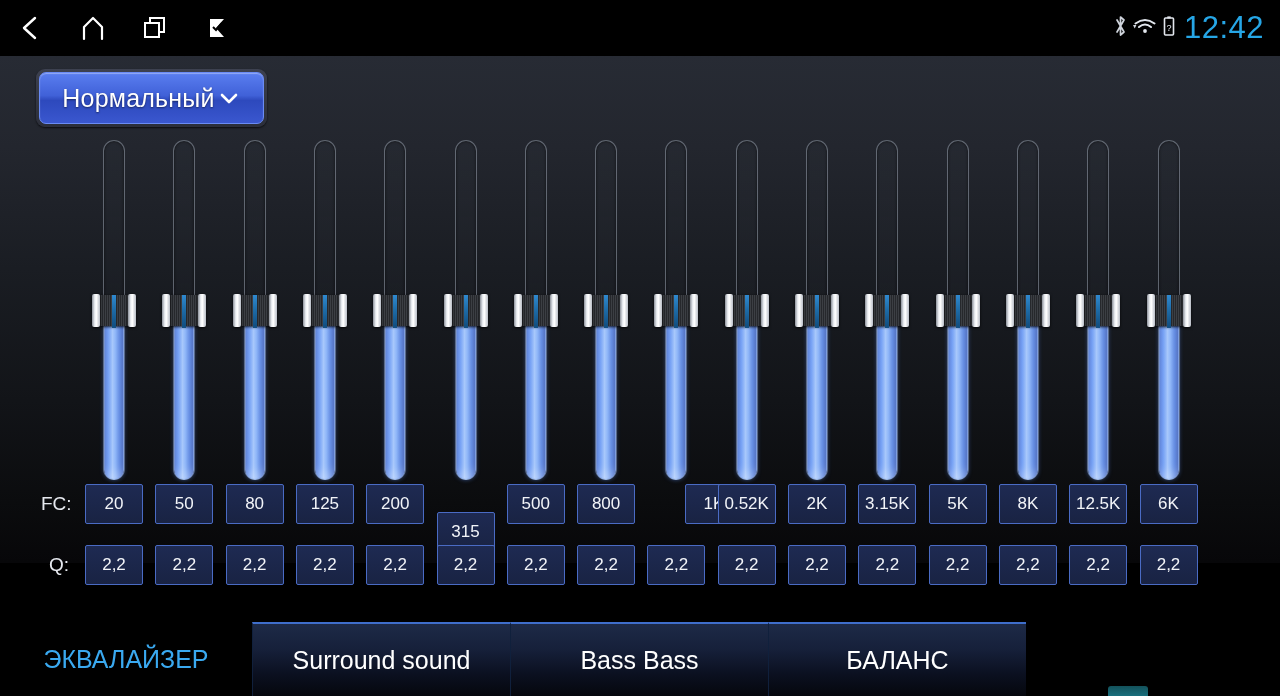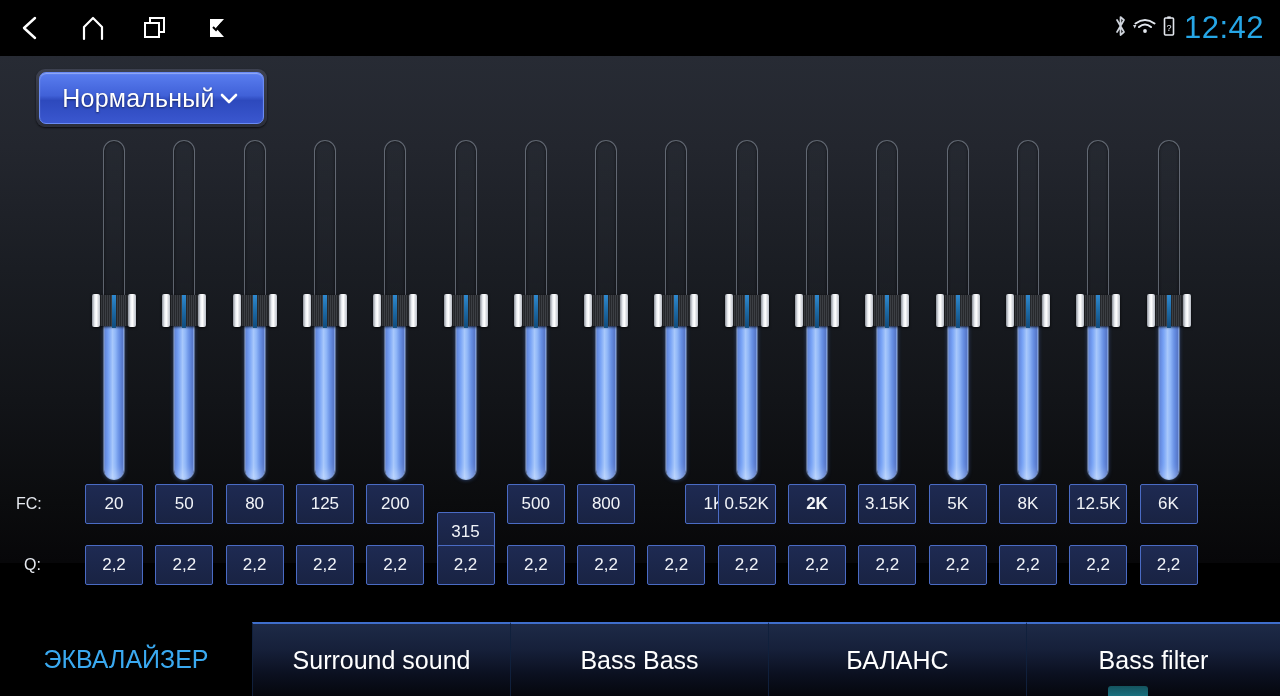--- a/index.html
+++ b/index.html
@@ -143,22 +143,22 @@
   .cap-r { right:0; }
 
   
   .valrow {
     position:absolute; left:0; width:1280px; height:40px;
   }
   #fc-row { top:428px; }
   #q-row  { top:489px; }
   .rowlabel {
     position:absolute;
-    color:#e6e9ef; font-size:16px;
-    height:40px; display:flex; align-items:center;
+    color:#e6e9ef; font-size:19px;
+    height:40px; display:flex; align-items:center;margin-left:25px;
   }
   #fc-label { left:16px; }
   #q-label  { left:24px; }
   .cell {
     position:absolute; top:0;
     width:58px; height:40px;
     background:linear-gradient(180deg,#1e2a52 0%,#192343 100%);
     border:1px solid #4a6bc4;
     border-radius:2px;
     display:flex; align-items:center; justify-content:center;
@@ -461,21 +461,21 @@
     <div class="cell" style="left: 85px;">20</div>
         <div class="cell" style="left: 155.3px;">50</div>
         <div class="cell" style="left: 225.6px;">80</div>
         <div class="cell" style="left: 295.9px;">125</div>
         <div class="cell" style="left: 366.2px;">200</div>
         <div class="cell" style="left: 436.5px; margin-top: 28px;">315</div>
         <div class="cell" style="left: 506.8px;">500</div>
         <div class="cell" style="left: 577.1px;">800</div>
         <div class="cell" style="left: 685px;">1K</div>
         <div class="cell" style="left: 717.7px;">0.52K</div>
-        <div class="cell" style="left: 788px; font-weight: bold;">2K</div>
+        <div class="cell" style="left: 788px;">2K</div>
         <div class="cell" style="left: 858.3px;">3.15K</div>
         <div class="cell" style="left: 928.6px;">5K</div>
         <div class="cell" style="left: 998.9px;">8K</div>
         <div class="cell" style="left: 1069.2px;">12.5K</div>
         <div class="cell" style="left: 1139.5px;">6K</div>
       </div>
 
     <div class="valrow" id="q-row">
       <div class="rowlabel" id="q-label">Q:</div>
     <div class="cell" style="left: 85px;">2,2</div>
@@ -495,16 +495,15 @@
         <div class="cell" style="left: 1069.2px;">2,2</div>
         <div class="cell" style="left: 1139.5px;">2,2</div>
       </div>
   </div>
 
   <div id="tabbar">
       <div class="tab active" id="tab-eq">ЭКВАЛАЙЗЕР</div>
       <div class="tab inactive" id="tab-surround">Surround sound</div>
       <div class="tab inactive" id="tab-bass">Bass Bass</div>
       <div class="tab inactive" id="tab-balance">БАЛАНС</div>
-      <div class="tab inactive" id="tab-filter">Bass filter</div>
     </div>
   <div id="bottom-peek"></div>
 </div>
 
 </body></html>

